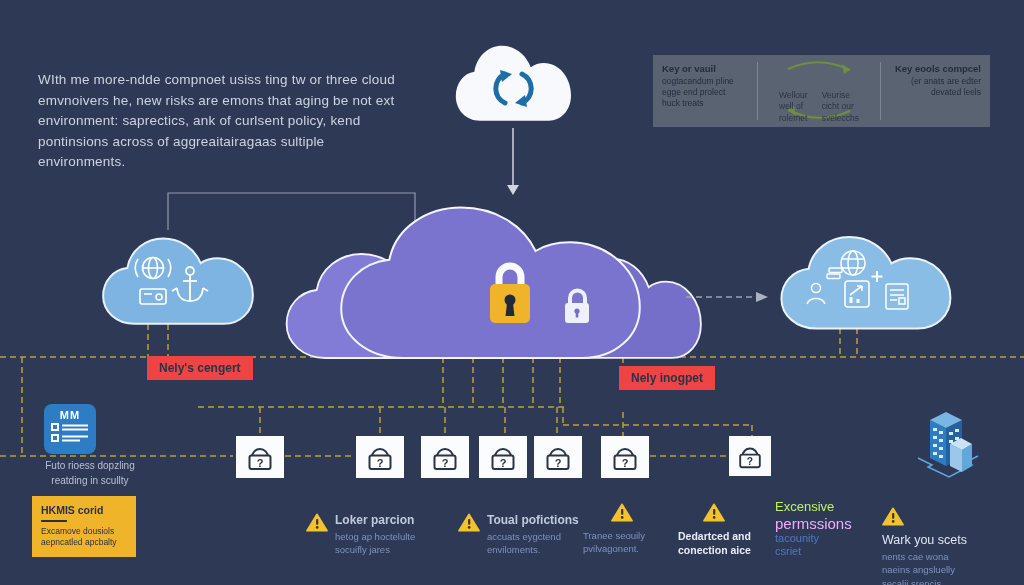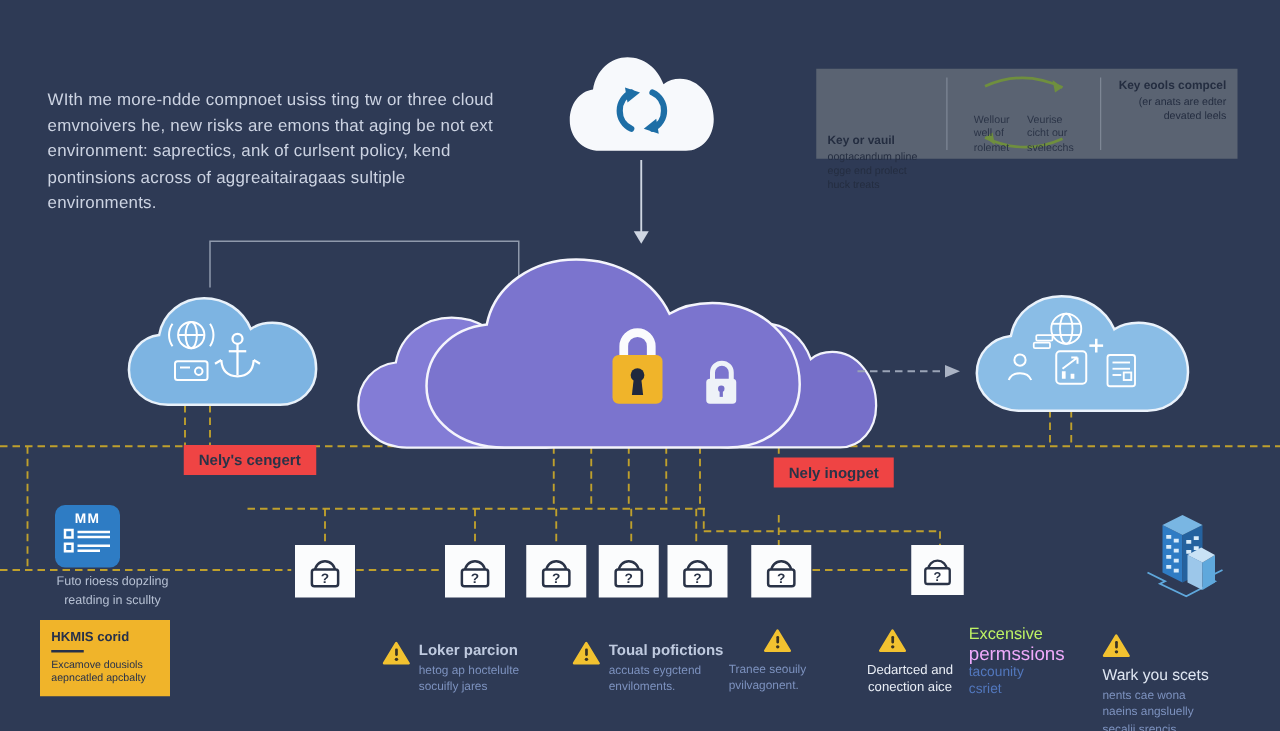--- a/index.html
+++ b/index.html
@@ -8,21 +8,21 @@
   .abs{position:absolute;}
   svg{display:block;}
   
   #intro{left:38px;top:70px;width:370px;color:#ccd3e2;font-size:13.5px;line-height:1.52;letter-spacing:.2px;}
   
   #key-panel{left:653px;top:55px;width:337px;height:72px;background:#5a6372;display:flex;color:#242d40;}
   #key-panel .col{padding:8px 9px;box-sizing:border-box;}
   #key-panel .t{font-weight:bold;font-size:9.5px;margin-bottom:2px;}
   #key-panel .l{font-size:8.5px;line-height:1.3;}
   #key-panel .divider{width:1px;background:#7e8795;margin:7px 0;}
-  #kp-left{width:104px;margin-top:44px;}
+  #kp-left{width:104px;}
   #kp-center{width:122px;position:relative;display:flex;justify-content:center;gap:14px;padding-top:35px;box-sizing:border-box;}
   #kp-center .stack{font-size:8.5px;line-height:1.35;color:#2b3447;position:relative;z-index:1;}
   #kp-center svg{position:absolute;left:0;top:0;z-index:0;}
   #kp-right{width:110px;text-align:right;flex:1;}
   
   .tag{background:#ef4444;color:#2a3347;font-weight:bold;font-size:12px;padding:5px 12px;white-space:nowrap;}
   #tag-left{left:147px;top:356px;}
   #tag-right{left:619px;top:366px;}
   
   .lockbox{width:48px;height:42px;background:#fbfcfd;display:flex;align-items:center;justify-content:center;}
@@ -40,21 +40,21 @@
   .warn-row{display:flex;gap:7px;align-items:flex-start;}
   .warn-title{font-size:12px;color:#bfcadf;margin-bottom:3px;font-weight:bold;}
   .warn-line{font-size:9.5px;color:#7d92bf;line-height:1.4;}
   #warn1{left:306px;top:513px;}
   #warn2{left:458px;top:513px;}
   #warn3{left:583px;top:503px;width:100px;}
   #warn3 .warn-line{margin-top:0;}
   #warn3 .tri{margin-left:28px;margin-bottom:7px;}
   #warn4{left:678px;top:503px;width:100px;}
   #warn4 .tri{margin-left:25px;margin-bottom:7px;}
-  #warn4 .warn-line{font-size:10.5px;color:#e8edf5;font-weight:normal;line-height:1.35;text-align:center;}
+  #warn4 .warn-line{font-size:10.5px;color:#e8edf5;font-weight:bold;line-height:1.35;}
   #warn5{left:775px;top:500px;line-height:1.15;}
   #warn5 .a{font-size:13px;color:#bef264;}
   #warn5 .b{font-size:15px;color:#f0abfc;font-weight:normal;}
   #warn5 .c{font-size:11px;color:#5277bd;}
   #warn6{left:882px;top:507px;flex-direction:column;}
   #warn6 .warn-title{color:#dfe6f2;font-size:12.5px;font-weight:normal;}
 </style>
 </head>
 <body>
 

